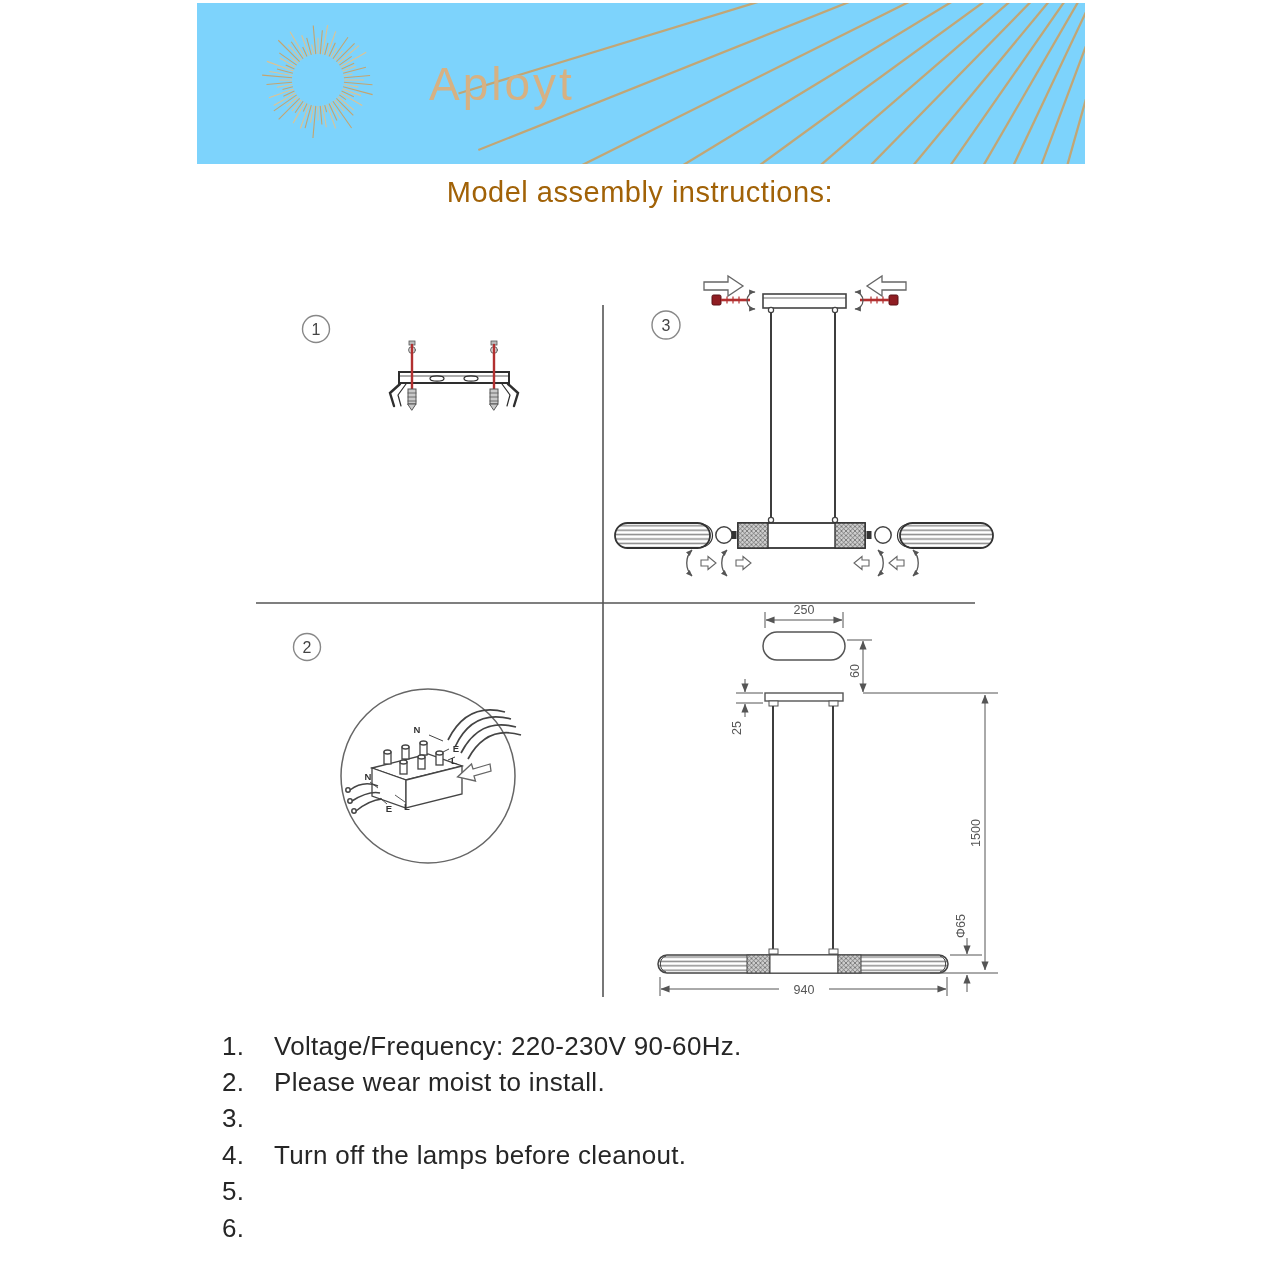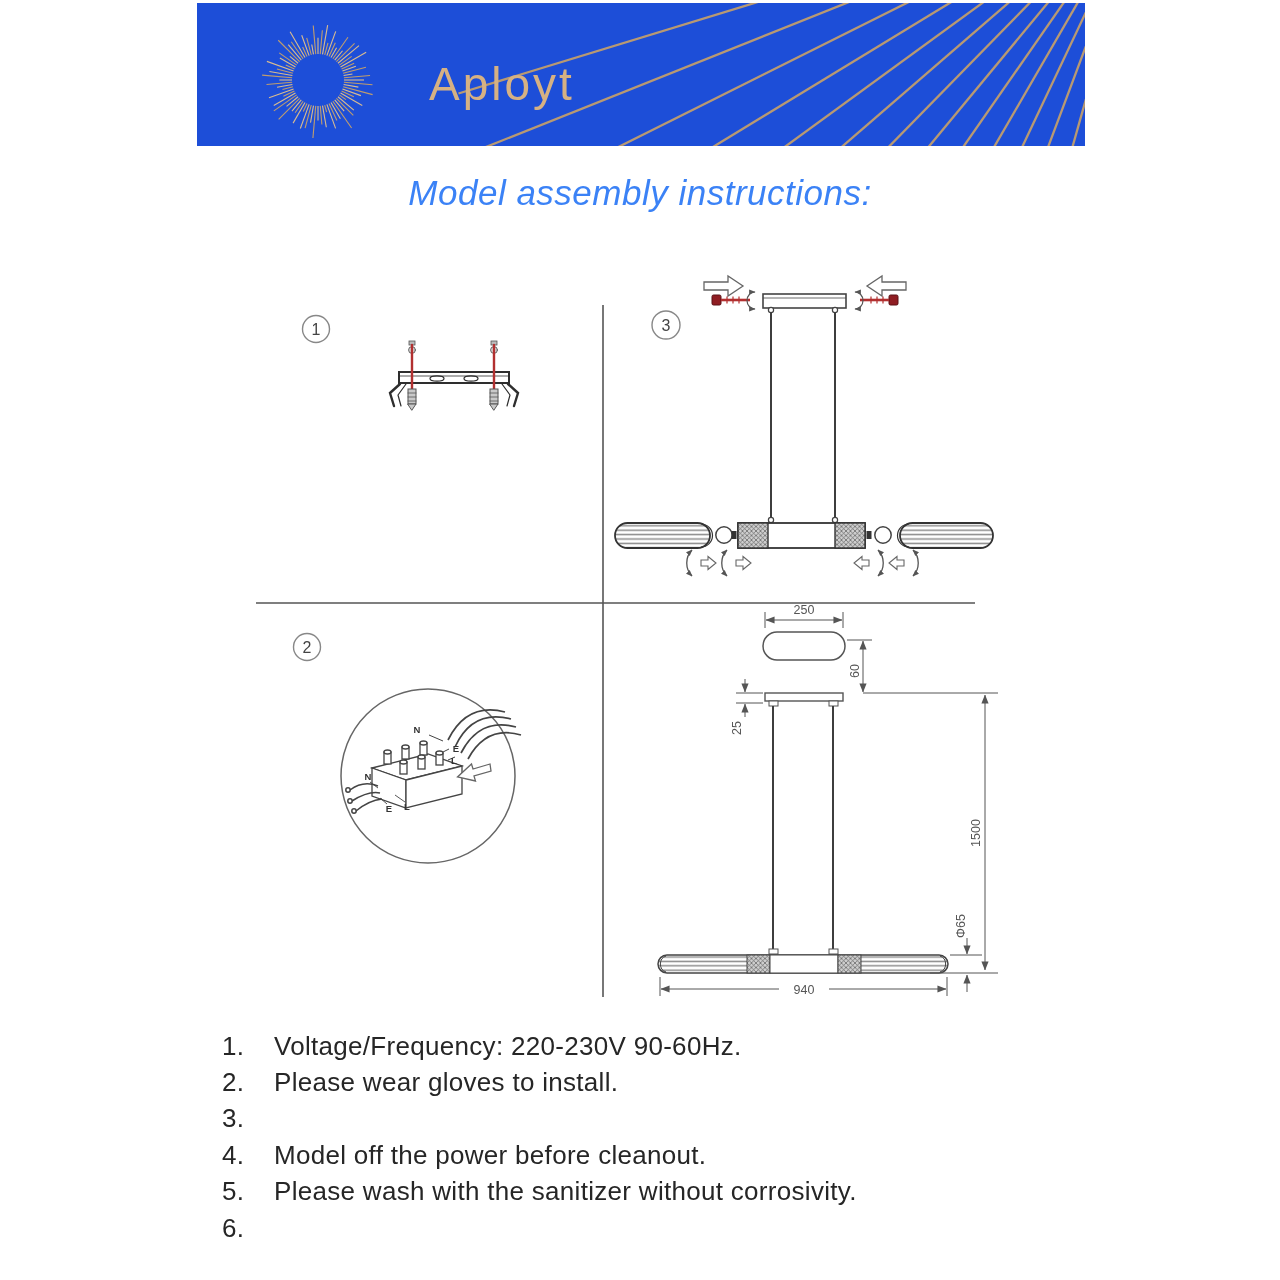--- a/index.html
+++ b/index.html
@@ -1,23 +1,23 @@
 <!DOCTYPE html>
 <html><head>
 <meta charset="utf-8">
 <style>
   html,body{margin:0;padding:0;background:#ffffff;}
   .page{position:relative;width:1280px;height:1280px;background:#fff;overflow:hidden;
         font-family:"Liberation Sans",sans-serif;}
-  .banner{position:absolute;left:197px;top:3px;width:888px;height:143px;
-          background:#1d4ed8;overflow:hidden;}
+  .banner{position:absolute;left:197px;top:3px;width:888px;height:161px;
+          background:#7dd3fc;overflow:hidden;}
   .banner svg{display:block;}
   .brand{font:46px "Liberation Sans",sans-serif;fill:#d6b183;letter-spacing:3px;}
   .title-block{position:absolute;left:0;top:176px;width:100%;text-align:center;
-               color:#3b82f6;font-size:35px;line-height:33px;letter-spacing:.5px;font-style:italic;}
+               color:#a16207;font-size:29px;line-height:33px;letter-spacing:.5px;}
   .art{position:absolute;left:0;top:0;width:1280px;height:1280px;}
   .inst{position:absolute;left:222px;top:1028px;width:900px;color:#262626;}
   .inst-row{display:flex;height:36.4px;align-items:center;font-size:26px;letter-spacing:.3px;}
   .inst-num{flex:0 0 52px;}
   .dim{font:12.5px "Liberation Sans",sans-serif;fill:#555;}
   .wl{font:9.5px "Liberation Sans",sans-serif;fill:#333;font-weight:bold;}
   .stepnum{font:16px "Liberation Sans",sans-serif;fill:#444;}
 </style>
 </head>
 <body>
@@ -379,30 +379,29 @@
     </g>
   </svg>
 
   <div class="inst">
     <div class="inst-row">
       <span class="inst-num">1.</span>
       <span>Voltage/Frequency: 220-230V 90-60Hz.</span>
     </div>
     <div class="inst-row">
       <span class="inst-num">2.</span>
-      <span>Please wear gloves to install.</span>
+      <span>Please wear moist to install.</span>
     </div>
     <div class="inst-row">
       <span class="inst-num">3.</span>
     </div>
     <div class="inst-row">
       <span class="inst-num">4.</span>
-      <span>Model off the power before cleanout.</span>
+      <span>Turn off the lamps before cleanout.</span>
     </div>
     <div class="inst-row">
       <span class="inst-num">5.</span>
-      <span>Please wash with the sanitizer without corrosivity.</span>
     </div>
     <div class="inst-row">
       <span class="inst-num">6.</span>
     </div>
   </div>
 </div>
 
 </body></html>

